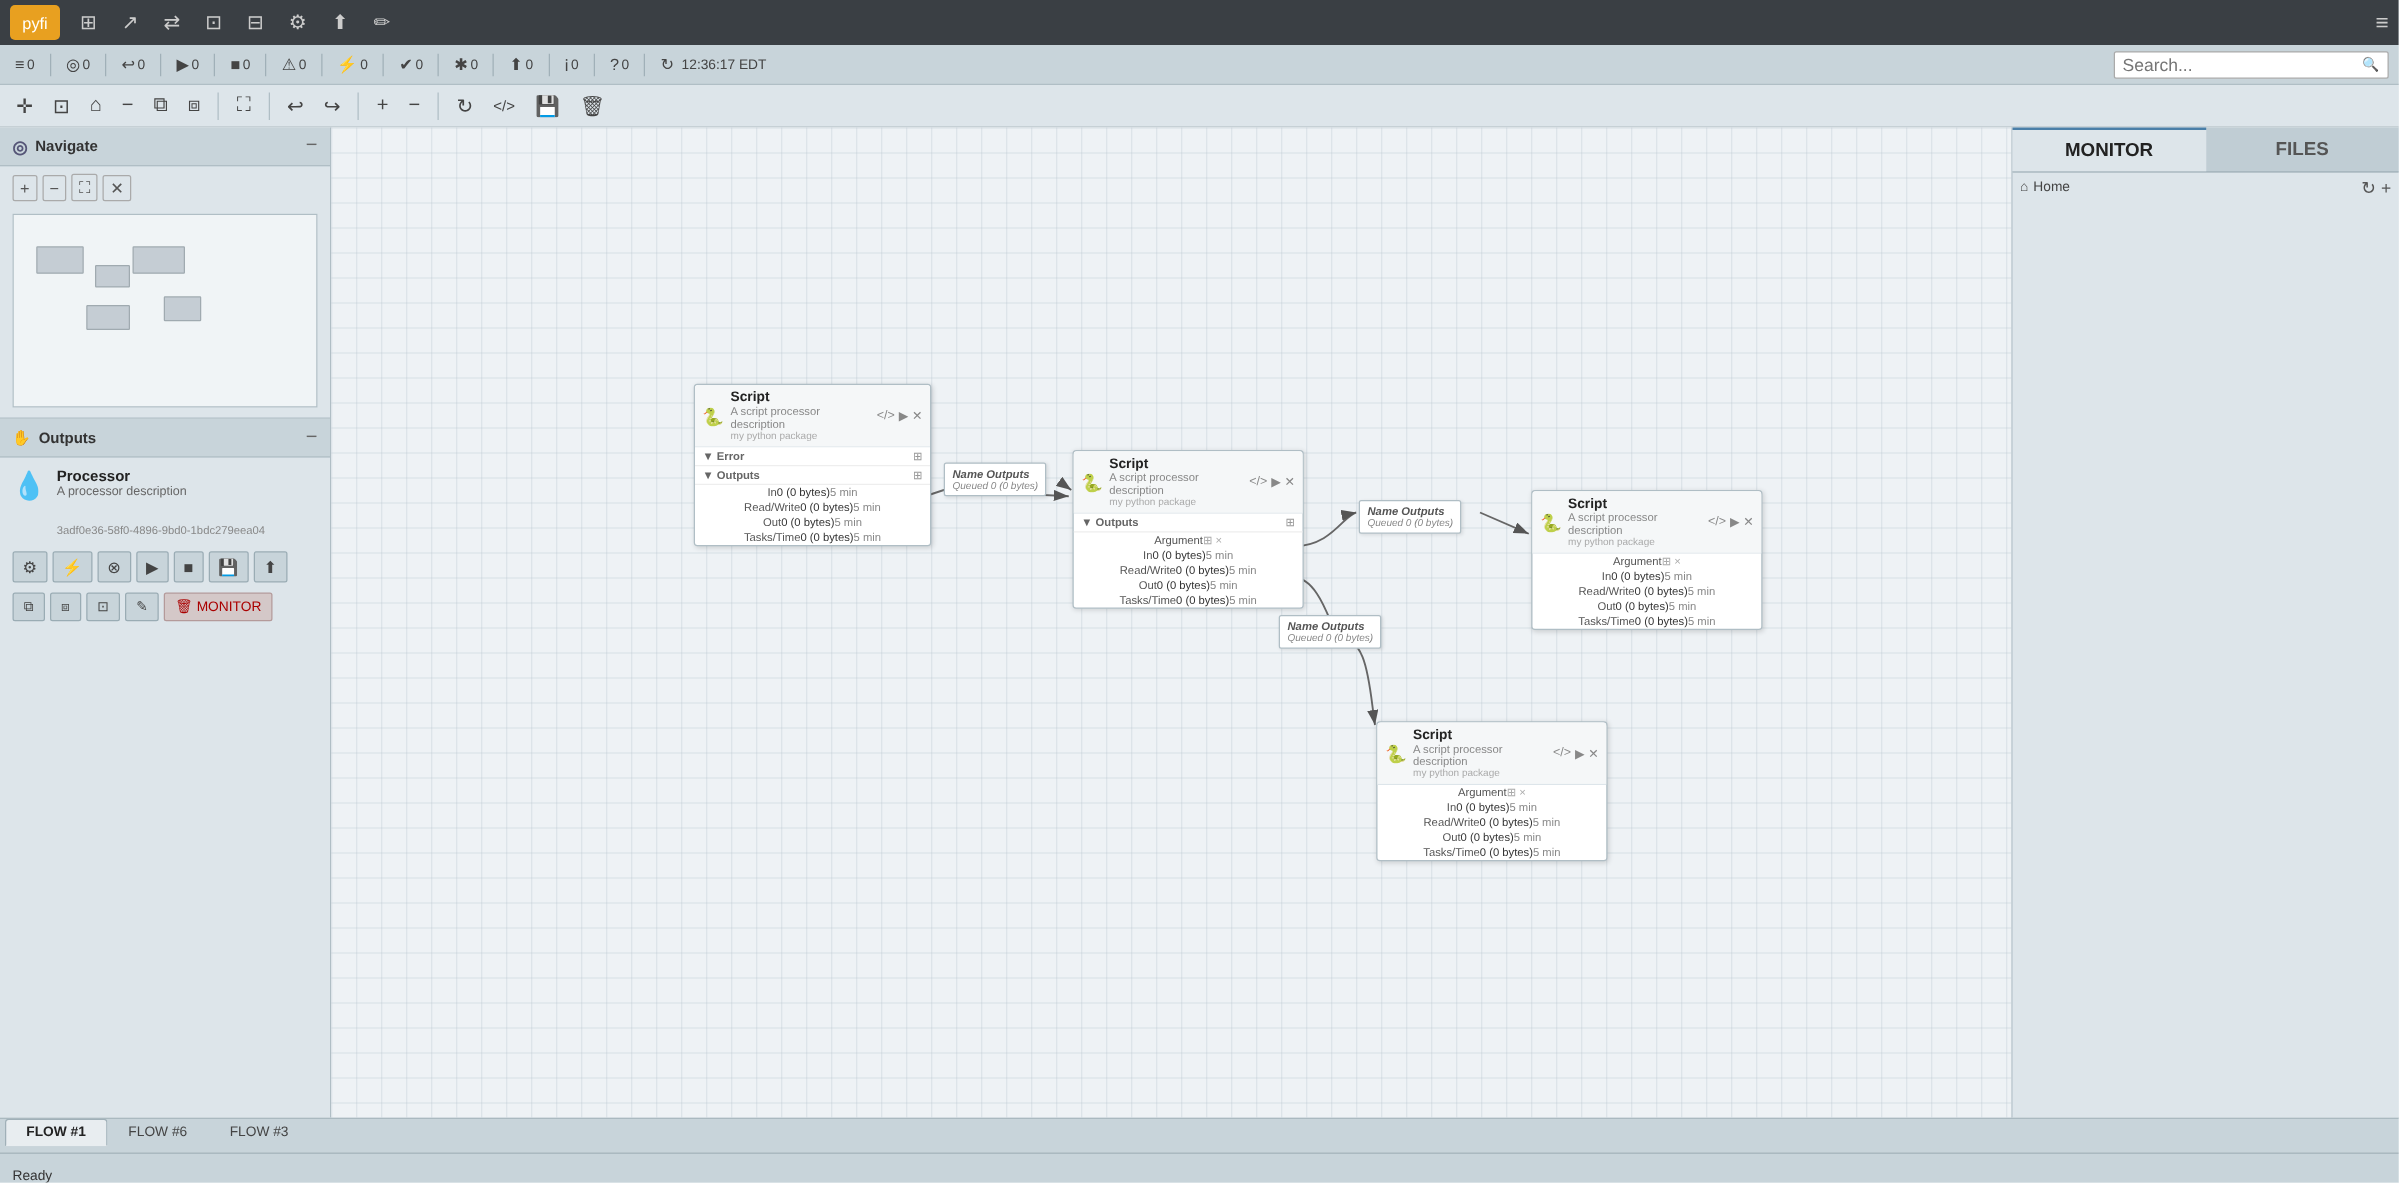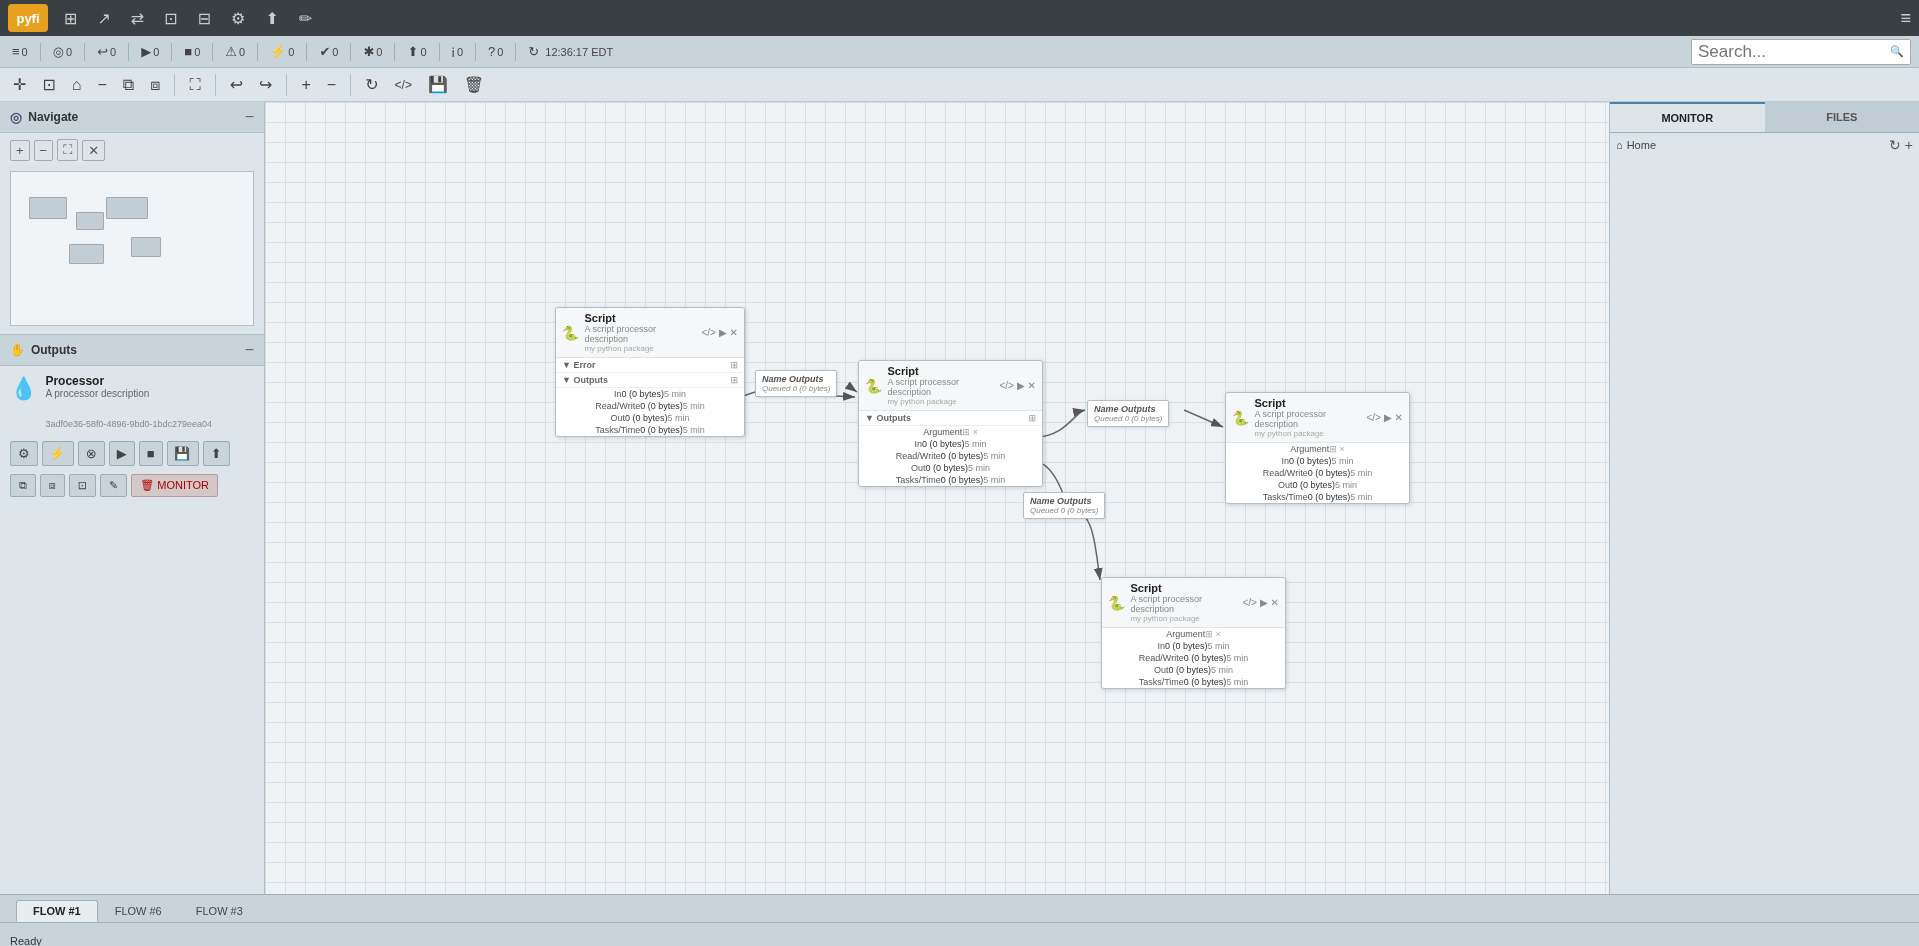--- a/index.html
+++ b/index.html
@@ -12,21 +12,21 @@
       display: flex;
       align-items: center;
       padding: 0 8px;
       gap: 12px;
     }
     #logo {
       width: 40px; height: 28px;
       background: #e8a020;
       border-radius: 4px;
       display: flex; align-items: center; justify-content: center;
-      color: white; font-weight: bold; font-size: 13px;
+      color: white; font-weight: normal; font-size: 13px;
       flex-shrink: 0;
     }
     .nav-icon-btn {
       color: #ccc;
       background: none;
       border: none;
       cursor: pointer;
       font-size: 16px;
       padding: 2px 4px;
       display: flex; align-items: center;
@@ -57,21 +57,21 @@
     #search-container {
       margin-left: auto;
       display: flex; align-items: center;
       background: white;
       border: 1px solid #aaa;
       border-radius: 2px;
       padding: 2px 6px;
       width: 220px;
     }
     #search-input {
-      border: none; outline: none; font-size: 17px; width: 100%; background: transparent;
+      border: none; outline: none; font-size: 14px; width: 100%; background: transparent;
     }
 
     
     #third-toolbar {
       height: 34px;
       background: #dde5ea;
       display: flex;
       align-items: center;
       padding: 0 8px;
       gap: 6px;
@@ -190,21 +190,21 @@
       flex-shrink: 0;
     }
     #right-tabs {
       display: flex;
       background: #c0cdd4;
       border-bottom: 1px solid #a0b0b8;
     }
     .right-tab {
       flex: 1; text-align: center;
       padding: 8px 4px;
-      font-size: 11px; font-weight: bold; color: #555;
+      font-size: 15px; font-weight: bold; color: #555;
       cursor: pointer;
       border: none; background: none;
     }
     .right-tab.active {
       background: #dde5ea; color: #222; border-top: 2px solid #4a7fa8;
     }
     #files-content {
       flex: 1;
       padding: 6px;
     }
@@ -270,23 +270,23 @@
       font-size: 9px; color: #555;
       box-shadow: 1px 1px 3px rgba(0,0,0,0.1);
       font-style: italic;
     }
 
     
     #bottom-tabs {
       height: 28px;
       background: #c8d4da;
       display: flex;
-      align-items: flex-end;
+      align-items: flex-start;
       border-top: 1px solid #a0b0b8;
-      padding: 0 16px;
+      padding: 0 4px;
     }
     .flow-tab {
       padding: 4px 16px;
       font-size: 11px; color: #444;
       cursor: pointer;
       border: 1px solid transparent;
       border-radius: 3px 3px 0 0;
       background: none;
     }
     .flow-tab.active {

